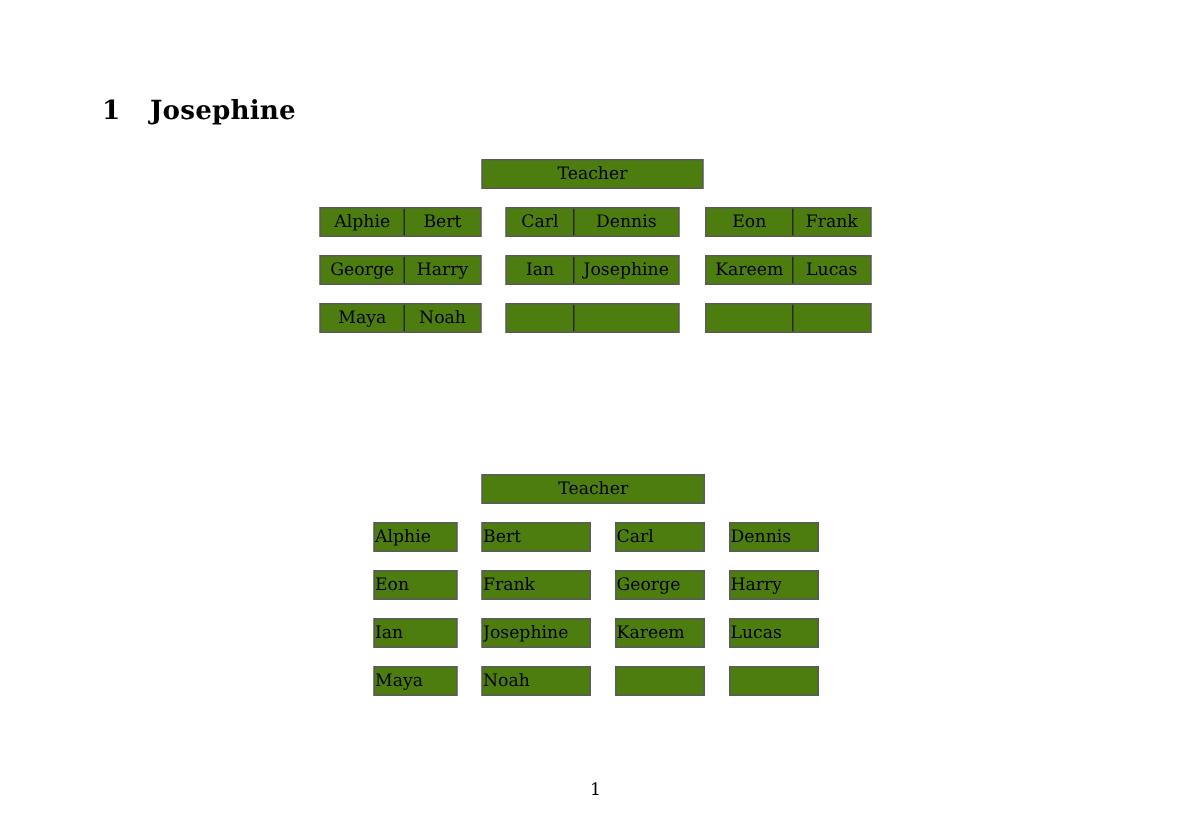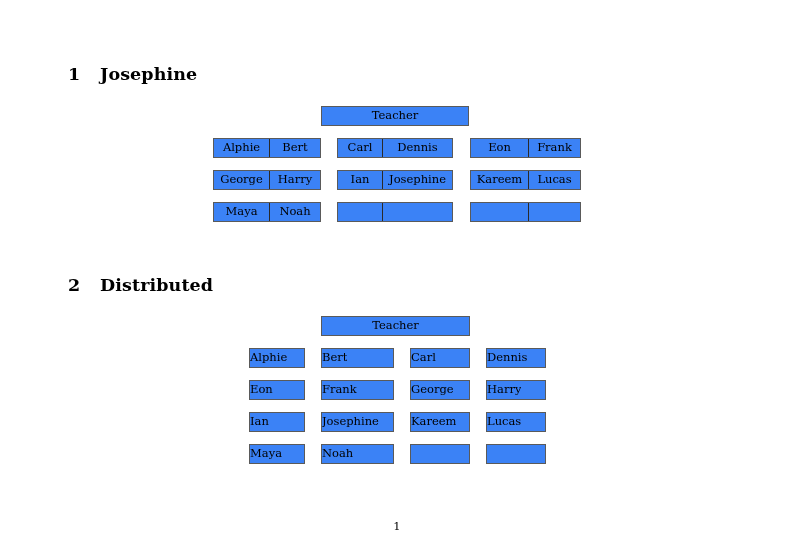--- a/index.html
+++ b/index.html
@@ -40,21 +40,21 @@
   }
 
   #heading-classical   { left: 68px; top: 66px; }
   #heading-distributed { left: 68px; top: 277px; }
 
   
   .grid-box {
     position: absolute;
     box-sizing: border-box;
     border: 1px solid #5a5a5a;
-    background: #3b82f6;
+    background: #4d7c0f;
     height: 20px;
     display: flex;
     align-items: center;
     overflow: hidden;
   }
   .cell {
     box-sizing: border-box;
     height: 100%;
     display: flex;
     align-items: center;
@@ -129,23 +129,20 @@
   </div>
   <div class="grid-box" id="s1-g2-r1" style="left: 470px; top: 170px; width: 111px;">
     <div class="cell" style="width: 57px;">Kareem</div>
     <div class="cell" style="width: 52px;">Lucas</div>
   </div>
   <div class="grid-box" id="s1-g2-r2" style="left: 470px; top: 202px; width: 111px;">
     <div class="cell" style="width: 57px;"></div>
     <div class="cell" style="width: 52px;"></div>
   </div>
 
-  <div class="section-heading" id="heading-distributed">
-    <span class="sec-num">2</span><span class="sec-title">Distributed</span>
-  </div>
 
   <div class="grid-box teacher-box" id="s2-teacher" style="left: 321px; top: 316px; width: 149px;">
     <div class="cell">Teacher</div>
   </div>
 
   <div class="grid-box" id="s2-r0-c0" style="left: 249px; top: 348px; width: 56px;">
     <div class="cell">Alphie</div>
   </div>
   <div class="grid-box" id="s2-r0-c1" style="left: 321px; top: 348px; width: 73px;">
     <div class="cell">Bert</div>

